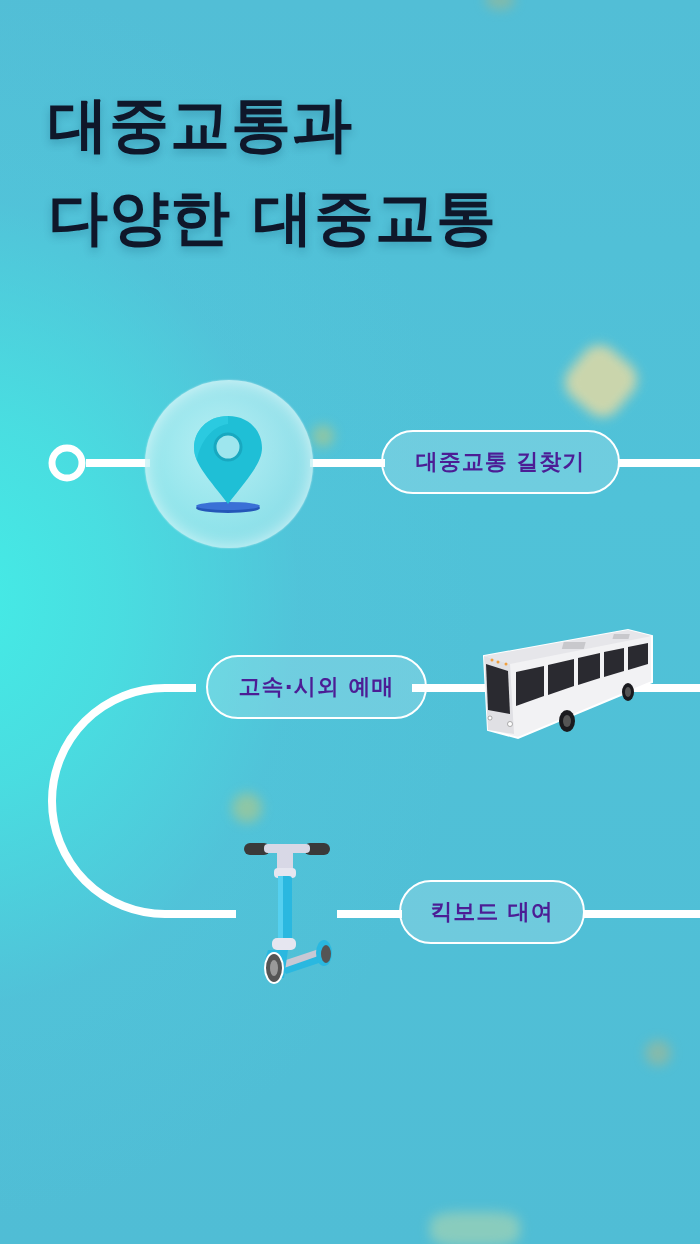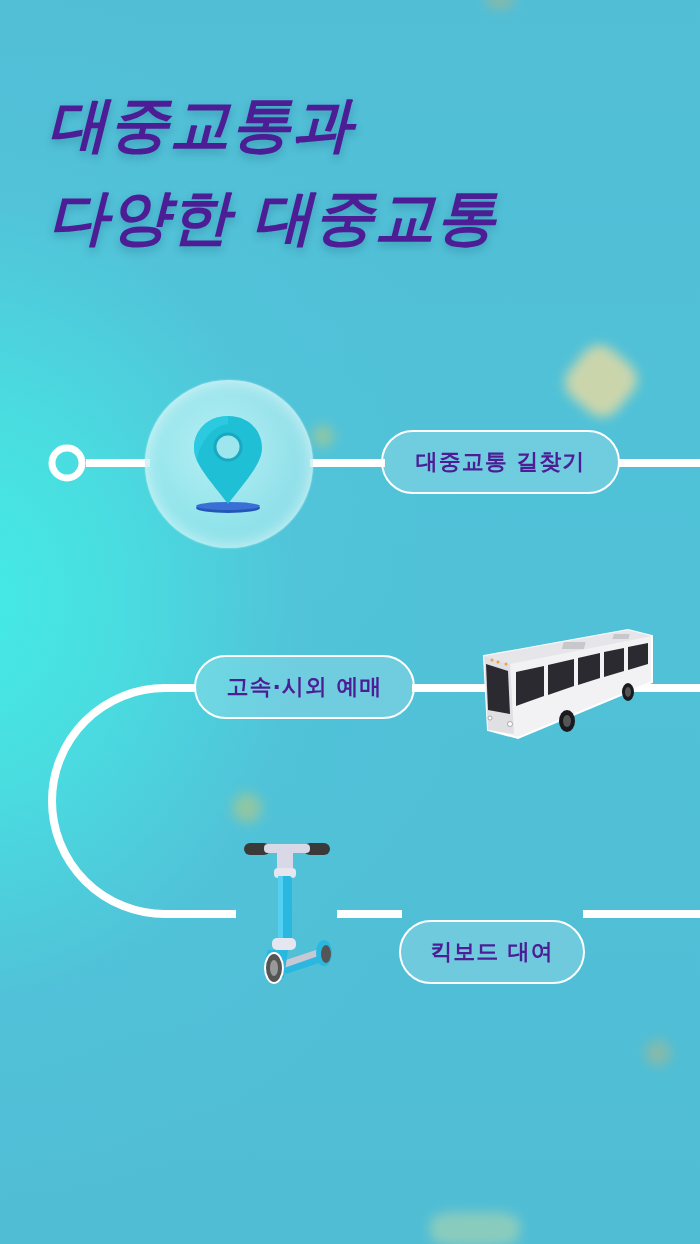--- a/index.html
+++ b/index.html
@@ -4,23 +4,23 @@
 <style>
   html,body{margin:0;padding:0;}
   body{width:700px;height:1244px;overflow:hidden;position:relative;
     font-family:"DejaVu Sans","Liberation Sans",sans-serif;
     background:#52bed6;}
   .bg{position:absolute;inset:0;
     background:
       radial-gradient(ellipse 520px 620px at -40px 600px, rgba(68,236,230,1) 0%, rgba(72,226,226,0.85) 30%, rgba(82,200,220,0.35) 65%, rgba(82,190,214,0) 100%),
       linear-gradient(180deg,#52bed6 0%,#50c2d8 40%,#50bdd5 100%);}
   .blur{position:absolute;border-radius:30%;filter:blur(6px);}
-  .headline{position:absolute;left:48px;top:78px;color:#4c1d95;font-weight:bold;
+  .headline{position:absolute;left:48px;top:78px;color:#0f172a;font-weight:bold;
     font-size:60px;line-height:93px;letter-spacing:1px;
-    text-shadow:0 4px 8px rgba(0,60,90,0.25);font-style:italic;}
+    text-shadow:0 4px 8px rgba(0,60,90,0.25);}
   .headline div{white-space:nowrap;}
   svg.track{position:absolute;left:0;top:0;}
   .pill{position:absolute;height:64px;border:2px solid #fff;border-radius:34px;
     background:rgba(255,255,255,0.18);color:#4c1d95;font-weight:bold;font-size:22px;
     display:flex;align-items:center;justify-content:center;box-sizing:border-box;
     letter-spacing:1px;}
   .bubble{position:absolute;left:145px;top:380px;width:168px;height:168px;border-radius:50%;
     background:radial-gradient(circle at 45% 40%, rgba(200,245,248,0.85) 0%, rgba(170,235,240,0.75) 55%, rgba(150,228,236,0.6) 100%);
     box-shadow:inset 0 0 18px rgba(255,255,255,0.7), 0 0 2px rgba(255,255,255,0.6);}
   .icon-abs{position:absolute;}
@@ -65,24 +65,24 @@
   <ellipse cx="48" cy="94" rx="32" ry="4" fill="#3a70d6"></ellipse>
   <path d="M48 4 C27 4 14 19 14 36 C14 52 30 68 48 92 C66 68 82 52 82 36 C82 19 69 4 48 4 Z" fill="#1fbfd6"></path>
   <path d="M48 4 C27 4 14 19 14 36 C14 40 15 44 17 48 C20 30 32 14 48 12 Z" fill="#34d2e6" opacity="0.6"></path>
   <circle cx="48" cy="35" r="13" fill="#9ee6ee"></circle>
   <circle cx="48" cy="35" r="13" fill="none" stroke="#18a8c0" stroke-width="3"></circle>
 </svg>
 
 <div class="pill" style="left:381px;top:430px;width:239px;">
   <span>대중교통 길찾기</span>
 </div>
-<div class="pill" style="left:194px;top:655px;width:221px;">
+<div class="pill" style="left:206px;top:655px;width:221px;">
   <span>고속·시외 예매</span>
 </div>
-<div class="pill" style="left:399px;top:880px;width:186px;margin-top:40px;">
+<div class="pill" style="left:399px;top:880px;width:186px;">
   <span>킥보드 대여</span>
 </div>
 
 <svg class="icon-abs" style="left:478px;top:626px;" width="180" height="120" viewBox="0 0 180 120">
 
   <path d="M6 30 L150 4 L174 10 L174 56 L40 112 L10 104 Z" fill="#f2f2f4" stroke="#ffffff" stroke-width="2"></path>
 
   <path d="M6 30 L150 4 L174 10 L32 38 Z" fill="#e6e6ea"></path>
   <rect x="90" y="16" width="22" height="7" fill="#c8c8cc" transform="skewX(-15)"></rect>
   <rect x="138" y="8" width="16" height="5" fill="#c8c8cc" transform="skewX(-15)"></rect>

